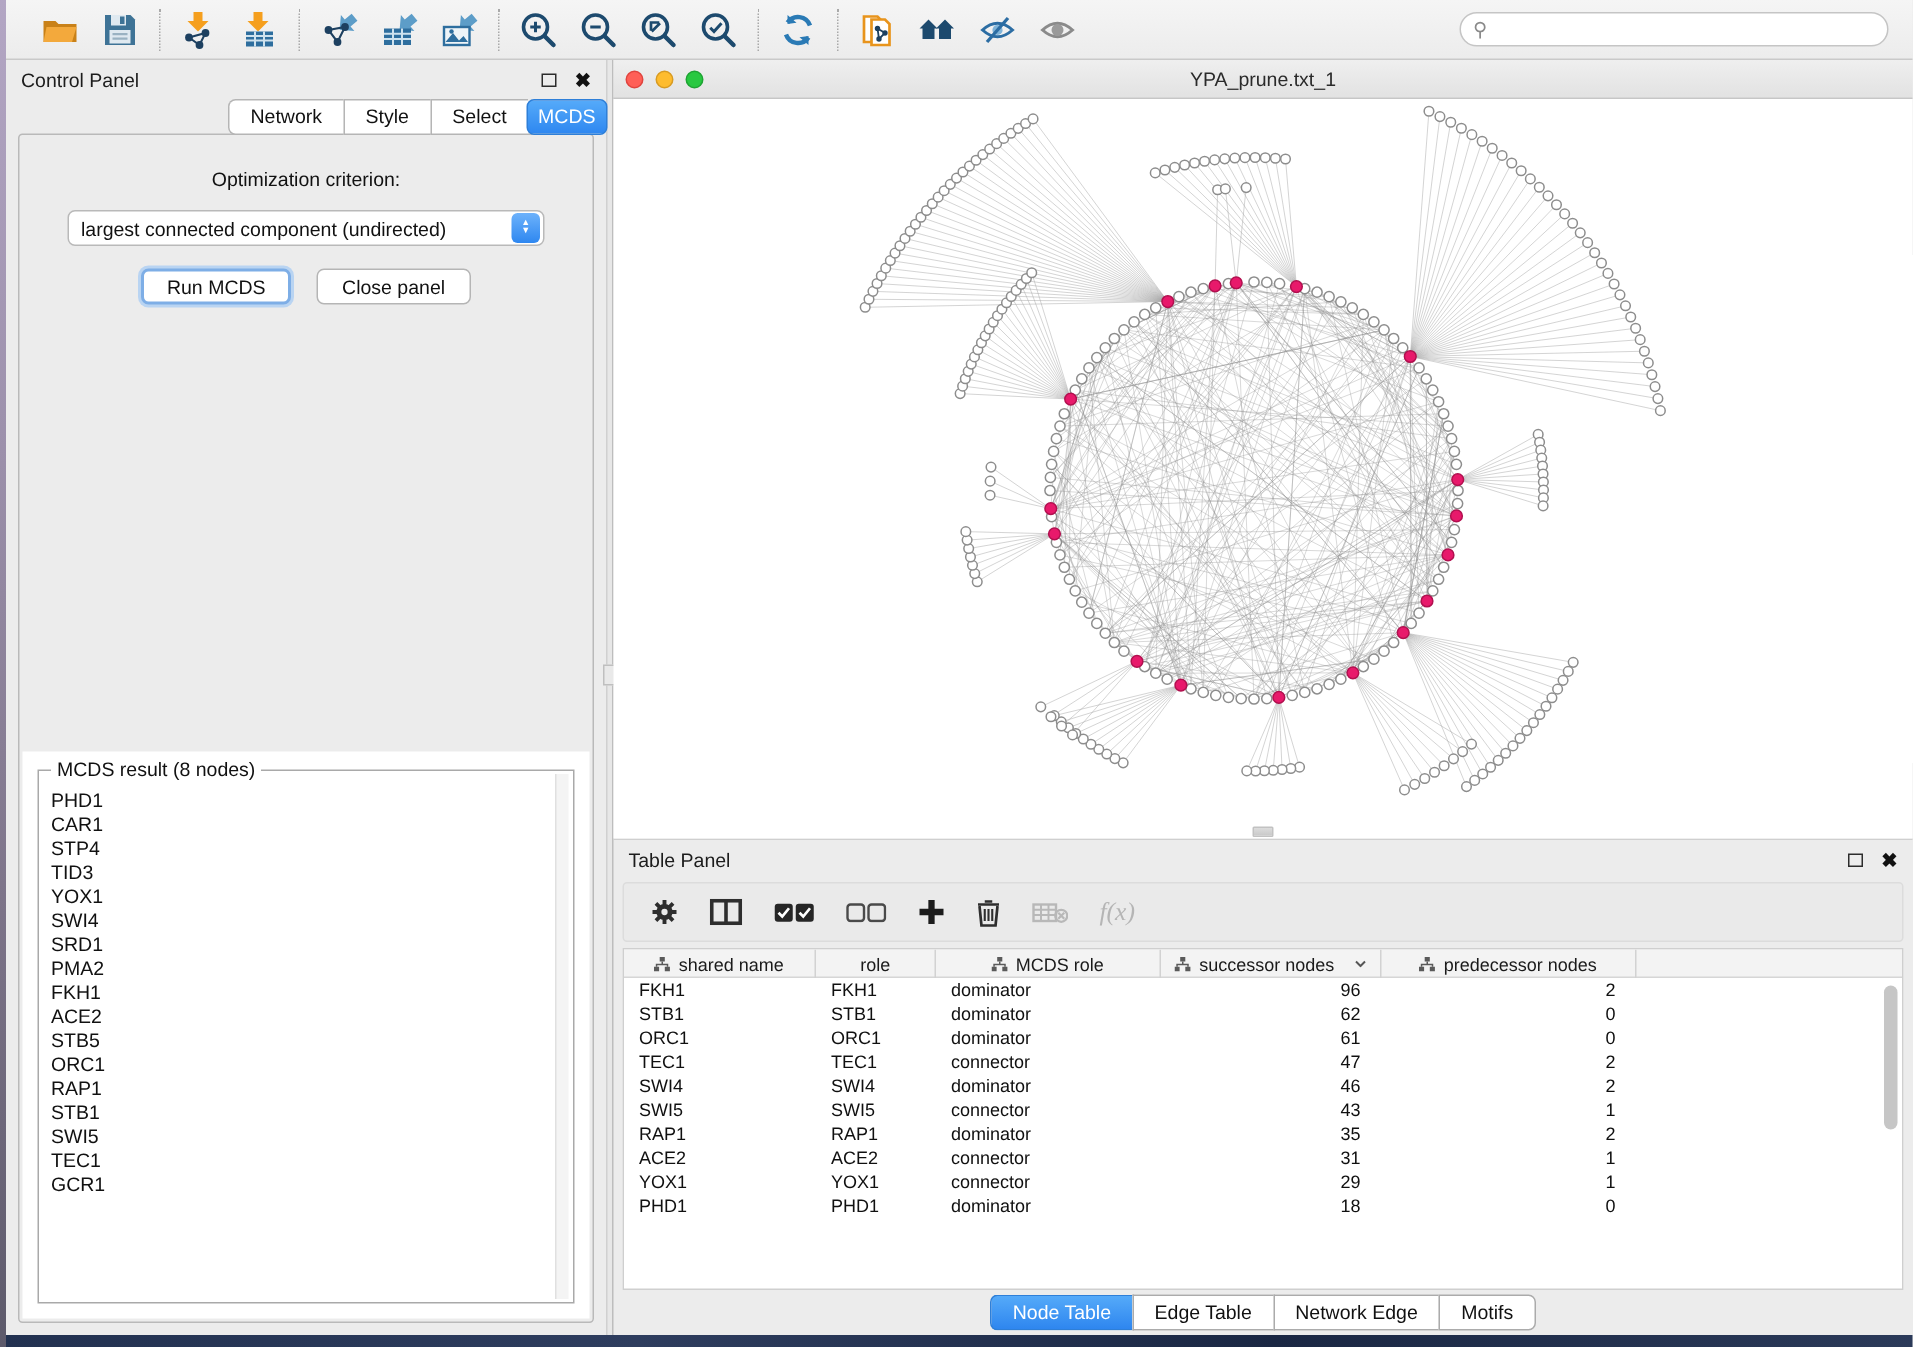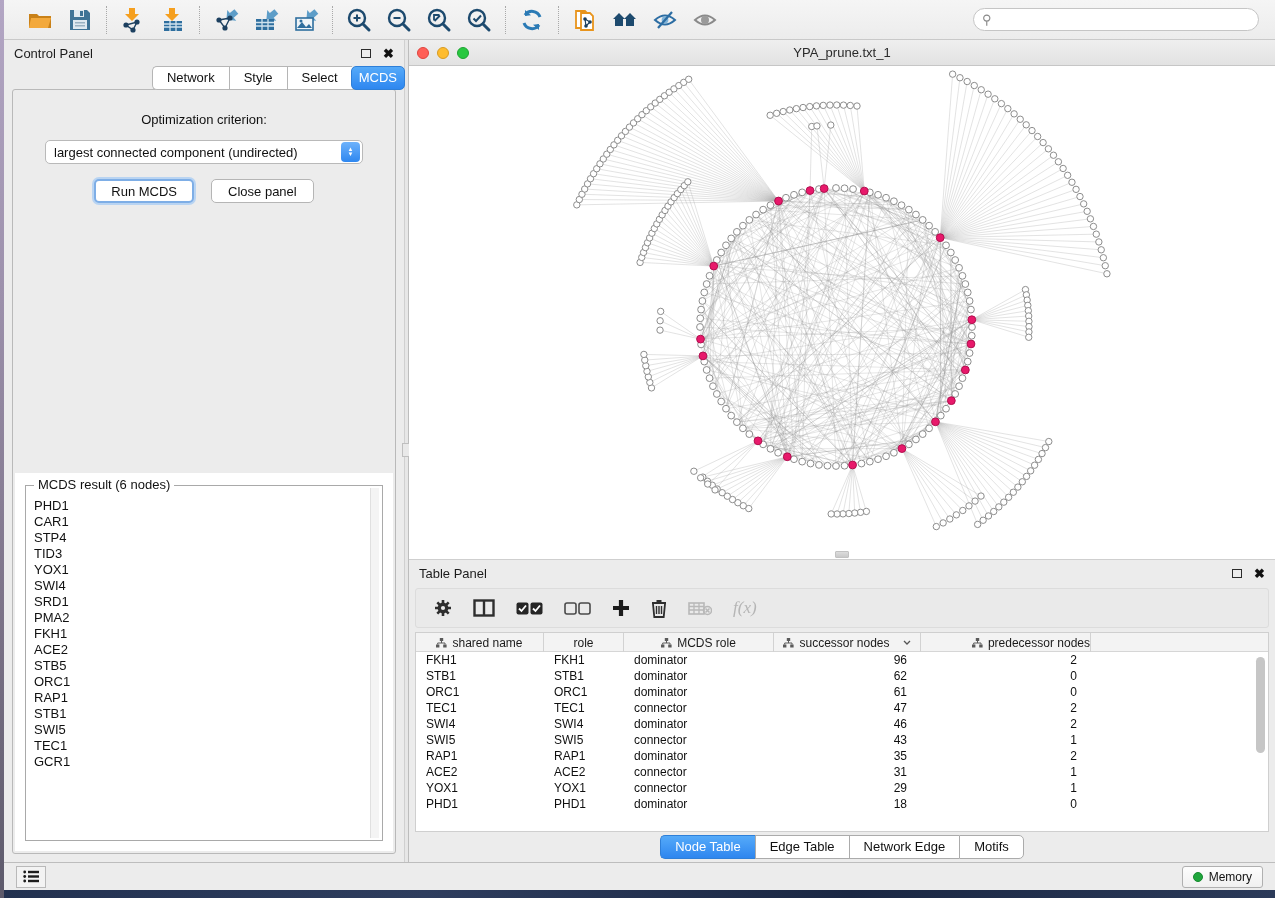--- a/index.html
+++ b/index.html
@@ -308,21 +308,21 @@
               <span>▼</span>
             </span>
         </div>
         <div class="btn-row">
           <button class="pushbtn focused">Run MCDS</button>
           <button class="pushbtn">Close panel</button>
         </div>
         <div class="cp-flex-spacer"></div>
         <div class="results-wrap">
           <div class="groupbox">
-            <div class="groupbox-legend">MCDS result (6 nodes)</div>
+            <div class="groupbox-legend">MCDS result (8 nodes)</div>
             <ul class="mcds-list">
                 <li>PHD1</li>
                 <li>CAR1</li>
                 <li>STP4</li>
                 <li>TID3</li>
                 <li>YOX1</li>
                 <li>SWI4</li>
                 <li>SRD1</li>
                 <li>PMA2</li>
                 <li>FKH1</li>
@@ -1219,21 +1219,21 @@
                     <rect x="3.8" y="0" width="3.4" height="3" fill="#5a5a5a"></rect>
                     <rect x="0" y="6.5" width="3.4" height="3" fill="#5a5a5a"></rect>
                     <rect x="7.2" y="6.5" width="3.4" height="3" fill="#5a5a5a"></rect>
                     <path d="M5.5 3 V5 M1.7 6.5 V5 H9 V6.5" stroke="#5a5a5a" fill="none" stroke-width="1"></path>
                   </svg>
                   <span>successor nodes</span>
                   <svg viewBox="0 0 8 5" width="8" height="5" class="sort-chev">
                     <path d="M1 1 L4 4 L7 1" stroke="#555" fill="none" stroke-width="1.3"></path>
                   </svg>
                 </div>
-                <div class="th" style="width: 170px; justify-content: flex-end;">
+                <div class="th" style="width: 170px;">
                   <svg viewBox="0 0 11 10" class="tree-ico">
                     <rect x="3.8" y="0" width="3.4" height="3" fill="#5a5a5a"></rect>
                     <rect x="0" y="6.5" width="3.4" height="3" fill="#5a5a5a"></rect>
                     <rect x="7.2" y="6.5" width="3.4" height="3" fill="#5a5a5a"></rect>
                     <path d="M5.5 3 V5 M1.7 6.5 V5 H9 V6.5" stroke="#5a5a5a" fill="none" stroke-width="1"></path>
                   </svg>
                   <span>predecessor nodes</span>
                 </div>
               </div>
             <div class="tbody">
@@ -1316,30 +1316,13 @@
               <button class="seg-tab active">Node Table</button>
               <button class="seg-tab">Edge Table</button>
               <button class="seg-tab">Network Edge</button>
               <button class="seg-tab">Motifs</button>
             </div>
         </div>
       </div>
     </div>
   </div>
 
-  <div class="status-bar">
-    <button class="list-btn">
-      <svg width="16" height="13" viewBox="0 0 16 13">
-        <circle cx="1.7" cy="2" r="1.4" fill="#1c1c1c"></circle>
-          <rect x="5" y="0.8" width="11" height="2.4" fill="#1c1c1c"></rect>
-        <circle cx="1.7" cy="6.5" r="1.4" fill="#1c1c1c"></circle>
-          <rect x="5" y="5.3" width="11" height="2.4" fill="#1c1c1c"></rect>
-        <circle cx="1.7" cy="11" r="1.4" fill="#1c1c1c"></circle>
-          <rect x="5" y="9.8" width="11" height="2.4" fill="#1c1c1c"></rect>
-      </svg>
-    </button>
-    <span class="sb-spacer"></span>
-    <button class="memory-btn">
-      <span class="mem-dot"></span>
-      <span>Memory</span>
-    </button>
-  </div>
 </div>
 
 </body></html>

